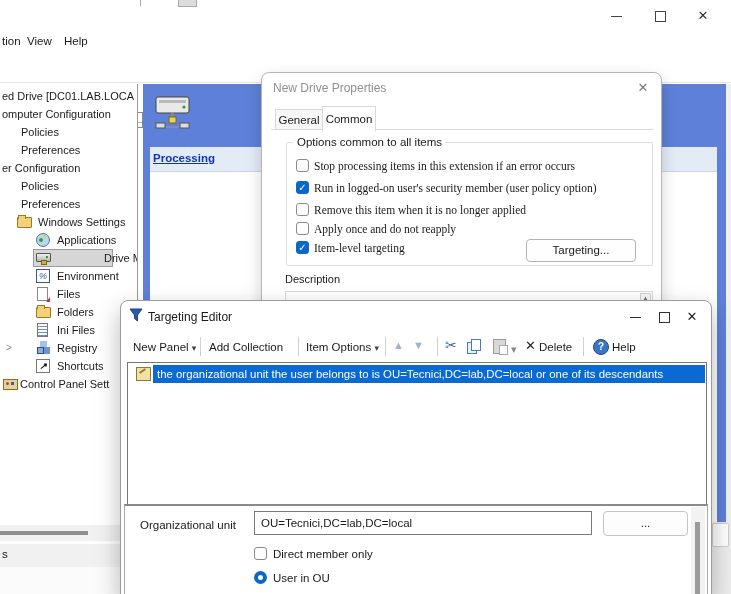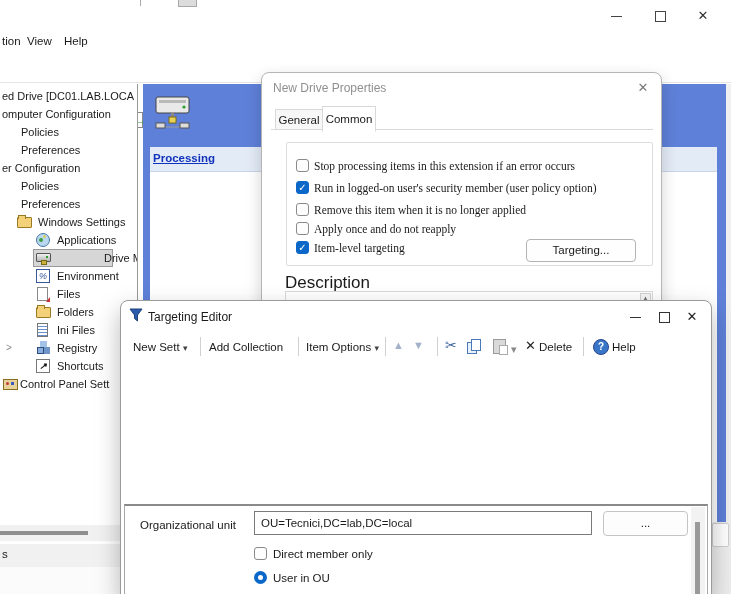--- a/index.html
+++ b/index.html
@@ -92,21 +92,21 @@
   #tab-common{left:60px;top:33px;width:52px;height:24px;line-height:24px;background:#fff;border-bottom:1px solid #fff;z-index:2;}
   #tabline{left:9px;top:56px;width:382px;height:1px;background:#d9d9d9;}
   #groupbox{left:24px;top:69px;width:365px;height:122px;border:1px solid #dcdcdc;border-radius:2px;}
   #grouplabel{left:31px;top:63px;background:#fff;padding:0 4px;font-size:11.5px;}
   .optrow{position:absolute;left:34px;height:15px;}
   .cb{position:absolute;left:0;top:0;width:13px;height:13px;box-sizing:border-box;background:#fdfdfd;border:1px solid #8a8a8a;border-radius:3px;}
   .cb.on{background:#0b68c8;border-color:#0b68c8;color:#fff;font-size:10px;text-align:center;line-height:12px;}
   .optrow .lbl{position:absolute;left:18px;top:0;font-size:11.5px;line-height:14px;white-space:nowrap;font-family:Liberation Serif, serif;}
   #targeting-btn{left:264px;top:166px;width:108px;height:21px;background:#fefefe;border:1px solid #b3b3b3;border-radius:4px;
                  font-size:11.5px;text-align:center;line-height:20px;}
-  #desc-label{left:23px;top:200px;font-size:17px;}
+  #desc-label{left:23px;top:200px;font-size:11px;}
   #desc-box{left:23px;top:218px;width:366px;height:30px;border:1px solid #d9d9d9;background:#fff;}
   #desc-arrow{position:absolute;right:1px;top:1px;width:9px;height:9px;background:#f5f5f5;border:1px solid #d0d0d0;font-size:6px;color:#707070;text-align:center;line-height:9px;}
 
   
   #tedlg{left:120px;top:300px;width:590px;height:294px;background:#fff;border:1px solid #9b9b9b;
          border-radius:8px 8px 0 0;box-shadow:0 10px 24px rgba(0,0,0,0.28);z-index:10;}
   #te-title{left:27px;top:9px;font-size:12px;color:#1a1a1a;}
   #te-funnel{left:8px;top:7px;}
   #te-min{left:506px;top:7px;width:18px;height:18px;} #te-min i{position:absolute;left:3px;top:9px;width:11px;height:1px;background:#333;}
   #te-max{left:534px;top:7px;width:18px;height:18px;} #te-max i{position:absolute;left:4px;top:4px;width:9px;height:9px;border:1px solid #333;}
@@ -313,20 +313,21 @@
   <div class="abs" id="br-gray"></div>
   <div class="abs" id="br-white"></div>
 
   <div class="abs" id="drivedlg">
     <span class="abs txt" id="dd-title">New Drive Properties</span>
     <span class="abs" id="dd-close">✕</span>
     <span class="tab" id="tab-general">General</span>
     <span class="tab" id="tab-common">Common</span>
     <div class="abs" id="tabline"></div>
     <div class="abs" id="groupbox"></div>
+    <span class="abs txt" id="grouplabel">Options common to all items</span>
     <div id="drive-options">
         <div class="optrow" style="top: 86px;">
           <span class="cb"></span>
           <span class="lbl">Stop processing items in this extension if an error occurs</span>
         </div>
         <div class="optrow" style="top: 108px;">
           <span class="cb on">✓</span>
           <span class="lbl">Run in logged-on user's security member (user policy option)</span>
         </div>
         <div class="optrow" style="top: 130px;">
@@ -357,39 +358,43 @@
     </span>
     <span class="abs txt" id="te-title">Targeting Editor</span>
     <span class="abs" id="te-min">
         <i></i>
       </span>
     <span class="abs" id="te-max">
         <i></i>
       </span>
     <span class="abs" id="te-close">✕</span>
 
-    <span class="te-tb" style="left:12px;"><span>New Sett</span> <span class="caret">▾</span></span>
+    <span class="te-tb" style="left:12px;"><span>New Panel</span> <span class="caret">▾</span></span>
     <span class="te-sep" style="left:79px;"></span>
     <span class="te-tb" style="left:88px;">Add Collection</span>
     <span class="te-sep" style="left:177px;"></span>
     <span class="te-tb" style="left:185px;"><span>Item Options</span> <span class="caret">▾</span></span>
     <span class="te-sep" style="left:264px;"></span>
     <span class="arrbtn" style="left:272px;">▲</span>
     <span class="arrbtn" style="left:292px;">▼</span>
     <span class="te-sep" style="left:316px;"></span>
     <span class="ic-scis" style="left:324px;">✂</span>
     <span class="ic-copy" style="left:346px;"></span>
     <span class="ic-paste" style="left:372px;"></span>
     <span class="arrbtn caret" style="left:390px;top:42px;color:#8a8a8a;">▾</span>
     <span class="ic-delx" style="left:404px;">✕</span>
     <span class="te-tb" style="left:418px;">Delete</span>
     <span class="te-sep" style="left:462px;"></span>
     <span class="ic-helpc" style="left:472px;">?</span>
     <span class="te-tb" style="left:491px;">Help</span>
 
+    <div class="abs" id="te-list">
+      <span id="te-item-icon"></span>
+      <div id="te-item-hl">the organizational unit the user belongs to is OU=Tecnici,DC=lab,DC=local or one of its descendants</div>
+    </div>
 
     <div class="abs" id="te-bottom">
       <span class="txt" id="ou-label">Organizational unit</span>
       <div id="ou-input">OU=Tecnici,DC=lab,DC=local</div>
       <div id="ou-browse">...</div>
       <div id="te-scroll">
           <div id="te-thumb"></div>
         </div>
       <span class="cb" id="dm-check"></span>
       <span class="txt" id="dm-label">Direct member only</span>

